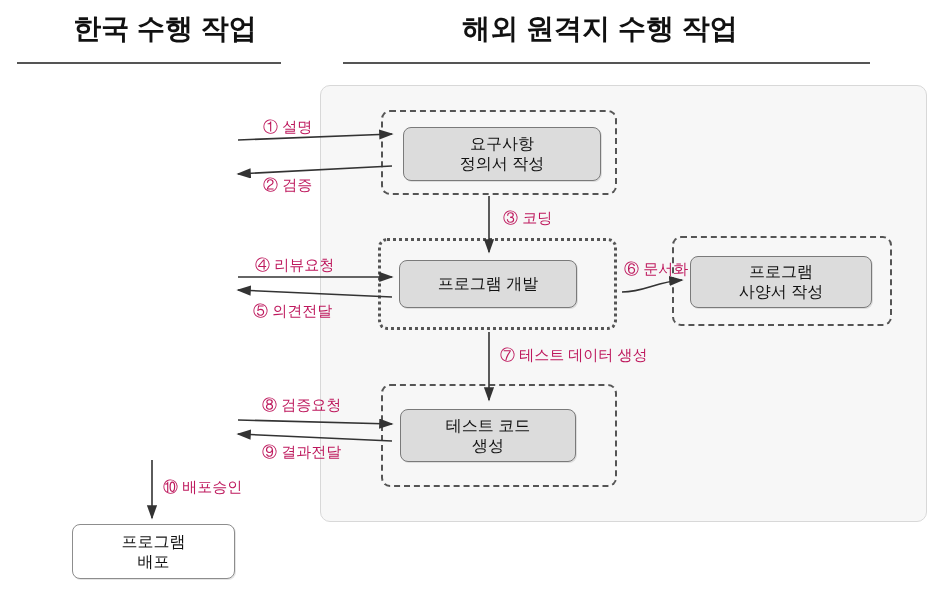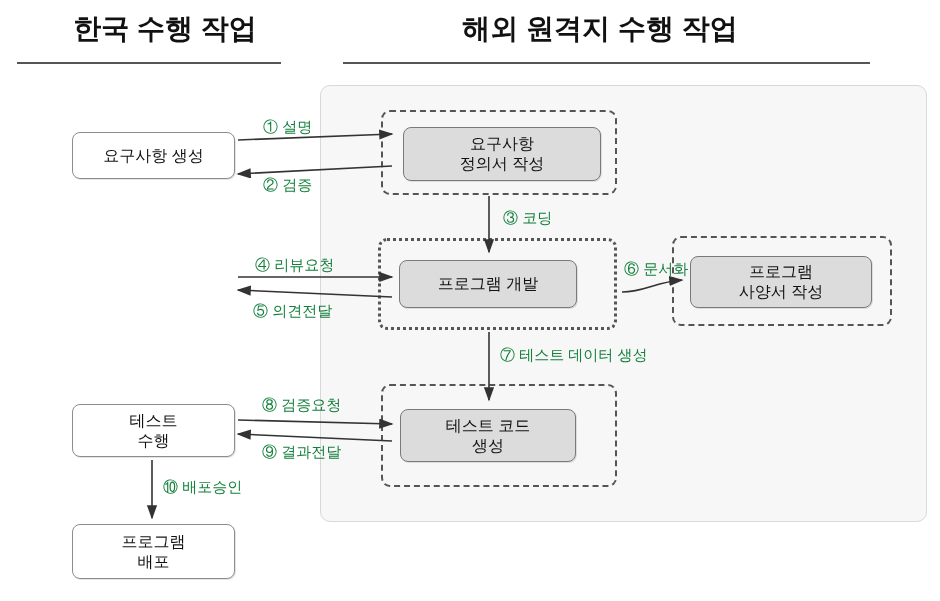--- a/index.html
+++ b/index.html
@@ -63,21 +63,21 @@
     background: transparent;
   }
   .grp.dashed { border: 2.5px dashed #555; }
   .grp.dotted { border: 3px dotted #555; }
   .grp.dashdot {
     border: 2.5px dashed #555;
   }
   .lbl {
     position: absolute;
     font-size: 15px;
-    color: #15803d;
+    color: #be185d;
     white-space: nowrap;
   }
   svg.overlay {
     position: absolute;
     left: 0; top: 0;
     width: 940px;
     height: 601px;
     pointer-events: none;
   }
 </style>
@@ -95,31 +95,22 @@
   <div class="region" style="left:320px; top:85px; width:605px; height:435px;"></div>
 
   <div class="grp dashed" style="left:381px; top:110px; width:236px; height:85px;"></div>
 
   <div class="grp dotted" style="left:378px; top:238px; width:239px; height:92px;"></div>
 
   <div class="grp dashdot" style="left:672px; top:236px; width:220px; height:90px;"></div>
 
   <div class="grp dashdot" style="left:381px; top:384px; width:236px; height:103px;"></div>
 
-  <div class="box" style="left:72px; top:132px; width:163px; height:47px;">
-    <span>요구사항 생성</span>
-  </div>
 
 
-  <div class="box" style="left:72px; top:404px; width:163px; height:53px;">
-    <div>
-      <div>테스트</div>
-      <div>수행</div>
-    </div>
-  </div>
 
   <div class="box" style="left:72px; top:524px; width:163px; height:55px;">
     <div>
       <div>프로그램</div>
       <div>배포</div>
     </div>
   </div>
 
   <div class="box grey" style="left:403px; top:127px; width:198px; height:54px;">
     <div>

